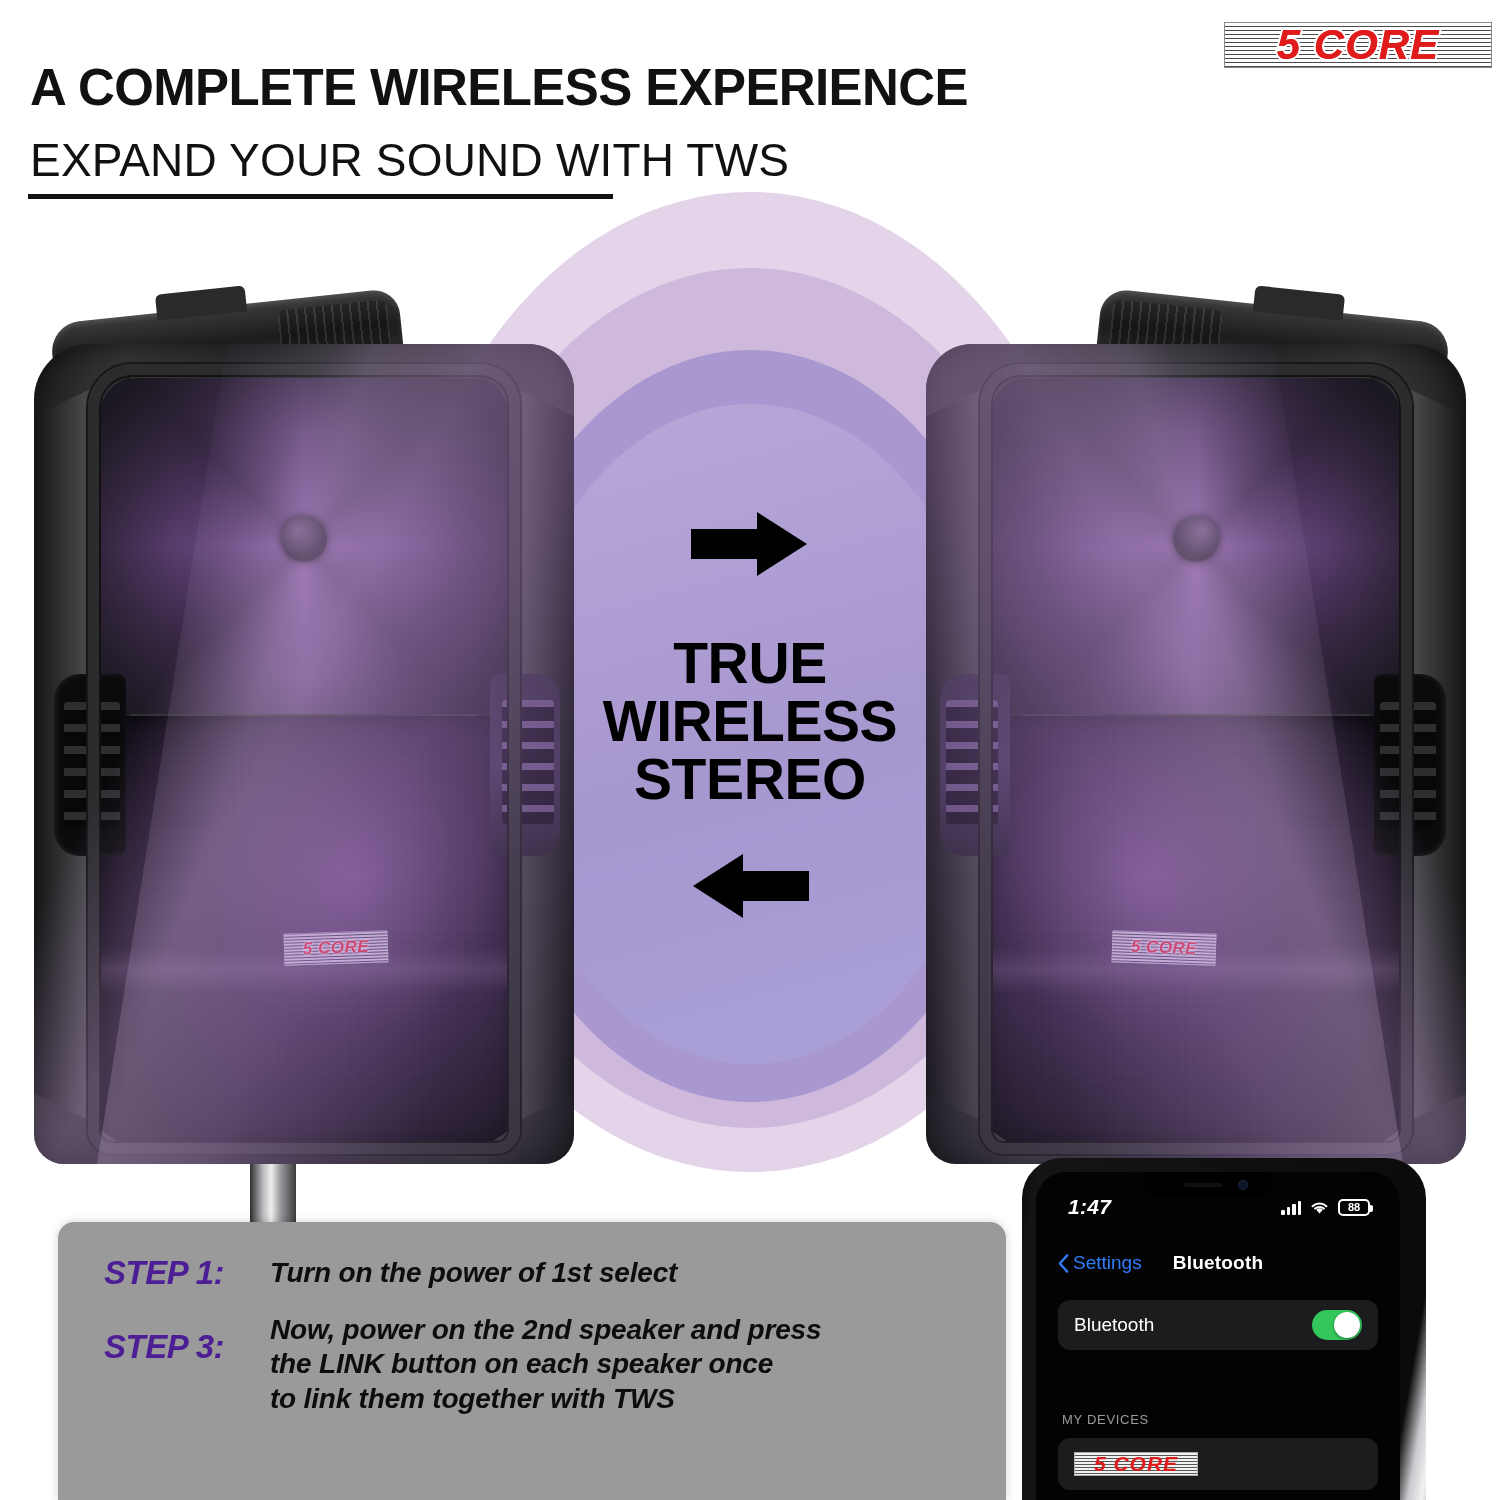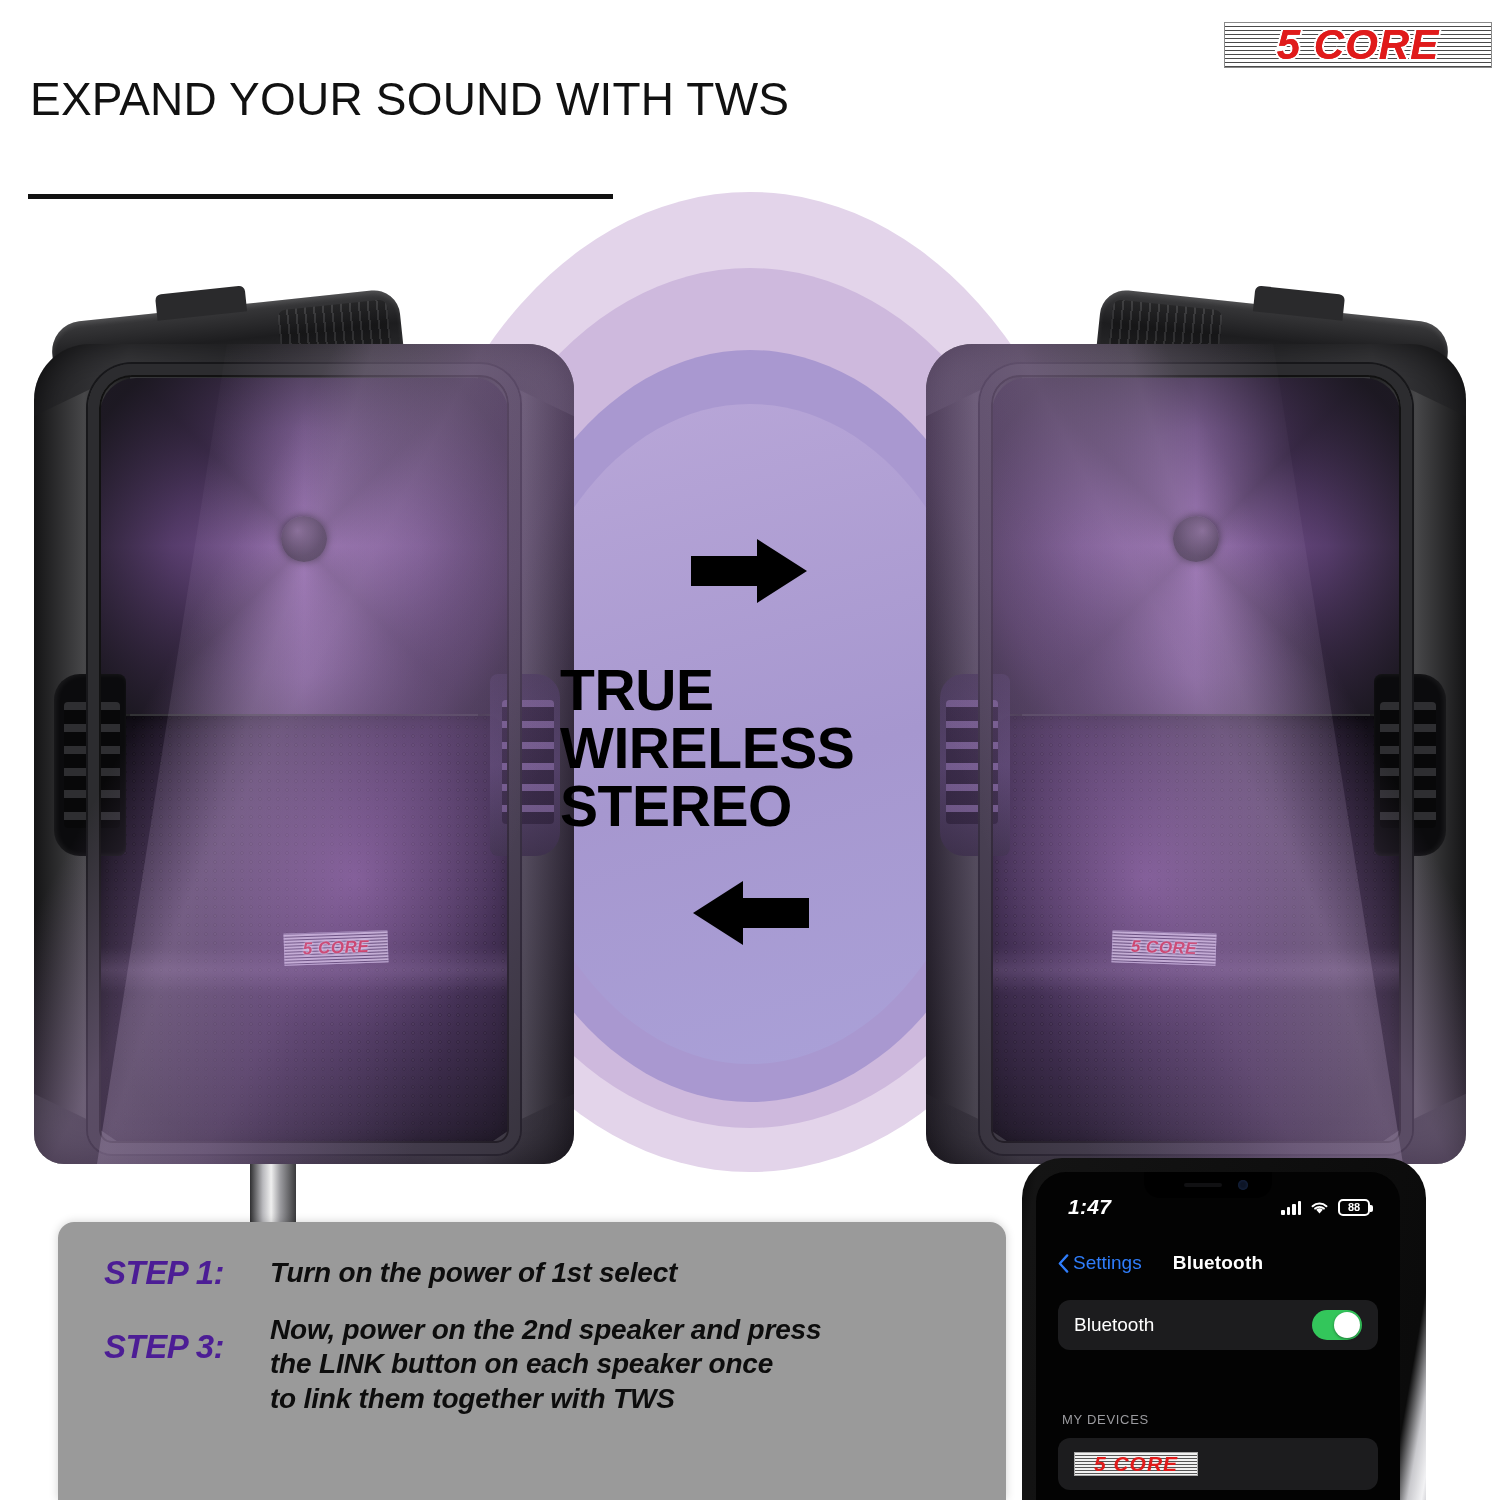--- a/index.html
+++ b/index.html
@@ -12,21 +12,21 @@
 
   
   #headline-block { position:absolute; left:30px; top:62px; width:1180px; z-index:40; }
   #headline-line1 {
     font-size:51px; font-weight:bold; letter-spacing:-0.6px;
     color:#111111; line-height:1.0; white-space:nowrap;
     font-stretch:condensed;
   }
   #headline-line2 {
     font-size:46px; font-weight:400; letter-spacing:0.2px;
-    color:#111111; line-height:1.0; margin-top:14px; white-space:nowrap;
+    color:#111111; line-height:1.0; margin-top:24px; white-space:nowrap;
   }
   #headline-rule {
     position:absolute; left:28px; top:194px; width:585px; height:5px;
     background:#111111; z-index:40;
   }
 
   
   #brand-logo {
     position:absolute; right:8px; top:14px; width:268px; height:62px; z-index:45;
   }
@@ -207,21 +207,22 @@
   }
 
   
   #stand-pole {
     position:absolute; left:250px; top:1138px; width:46px; height:120px; z-index:9;
     background:linear-gradient(90deg,#2f2f31 0%,#b9b9bd 28%,#efefef 46%,#9b9b9f 66%,#3a3a3c 100%);
   }
 
   
   #center-block {
-    position:absolute; left:560px; top:535px; width:380px; z-index:30;
+    position:absolute; left:560px; top:508px; width:380px; z-index:30;
+    text-align:center;
   }
   .arrow-svg { display:block; margin:0 auto; }
   #tws-text {
     font-size:57px; font-weight:bold; color:#000000;
     line-height:1.02; letter-spacing:-0.4px; margin:54px 0 42px 0;
     white-space:pre-line;
   }
 
   
   #steps-panel {
@@ -342,20 +343,21 @@
   #steps-shadow {
     position:absolute; left:58px; top:1222px; width:948px; height:278px;
     z-index:49; border-radius:16px 16px 0 0;
     box-shadow:0 0 10px rgba(0,0,0,0.18);
   }
 </style>
 </head>
 <body>
 
 <div id="headline-block">
+  <div id="headline-line1">A COMPLETE WIRELESS EXPERIENCE</div>
   <div id="headline-line2">EXPAND YOUR SOUND WITH TWS</div>
 </div>
 <div id="headline-rule"></div>
 
 <div id="brand-logo">
   <div class="logo-stripes"></div>
   <div class="logo-text">5 CORE</div>
   <div class="logo-text-front">5 CORE</div>
 </div>
 

